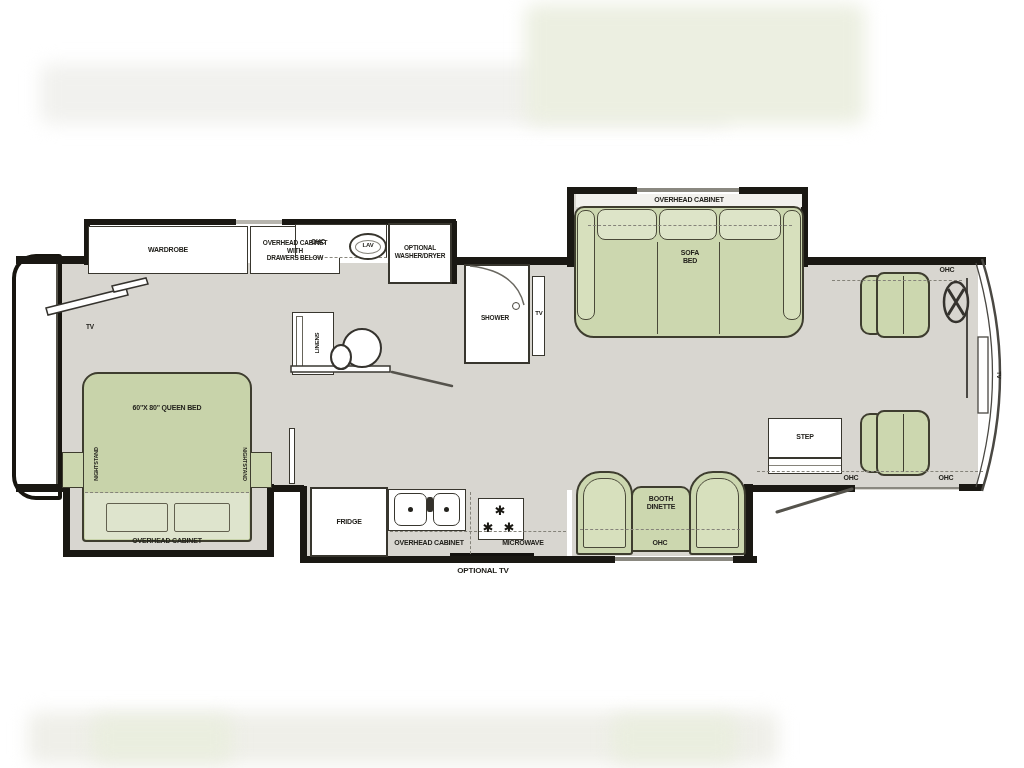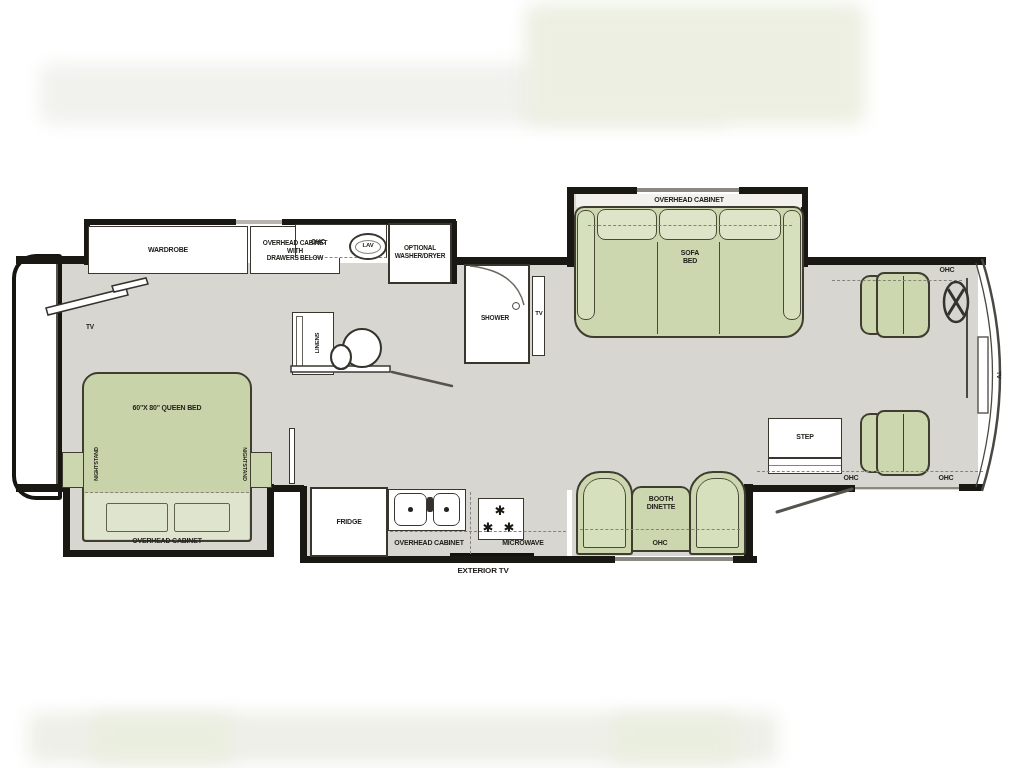--- a/index.html
+++ b/index.html
@@ -172,21 +172,21 @@
   <div class="lbl" style="left:495px;top:318px;font-size:6.5px;">SHOWER</div>
   <div class="lbl" style="left:539px;top:314px;font-size:6px;">TV</div>
   <div class="lbl" style="left:90px;top:327px;font-size:6.5px;">TV</div>
   <div class="lbl" style="left:167px;top:408px;">60"X 80" QUEEN BED</div>
   <div class="vlbl" style="left:96px;top:464px;">NIGHTSTAND</div>
   <div class="vlbl2" style="left:245px;top:464px;">NIGHTSTAND</div>
   <div class="lbl" style="left:167px;top:541px;">OVERHEAD CABINET</div>
   <div class="lbl" style="left:349px;top:522px;">FRIDGE</div>
   <div class="lbl" style="left:429px;top:543px;">OVERHEAD CABINET</div>
   <div class="lbl" style="left:523px;top:543px;">MICROWAVE</div>
-  <div class="lbl" style="left:483px;top:571px;font-size:8px;">EXTERIOR TV</div>
+  <div class="lbl" style="left:483px;top:571px;font-size:8px;">OPTIONAL TV</div>
   <div class="lbl" style="left:689px;top:200px;">OVERHEAD CABINET</div>
   <div class="lbl" style="left:690px;top:257px;">SOFA
 BED</div>
   <div class="lbl" style="left:661px;top:503px;">BOOTH
 DINETTE</div>
   <div class="lbl" style="left:660px;top:543px;">OHC</div>
   <div class="lbl" style="left:805px;top:437px;">STEP</div>
   <div class="lbl" style="left:851px;top:478px;">OHC</div>
   <div class="lbl" style="left:947px;top:270px;">OHC</div>
   <div class="lbl" style="left:946px;top:478px;">OHC</div>

